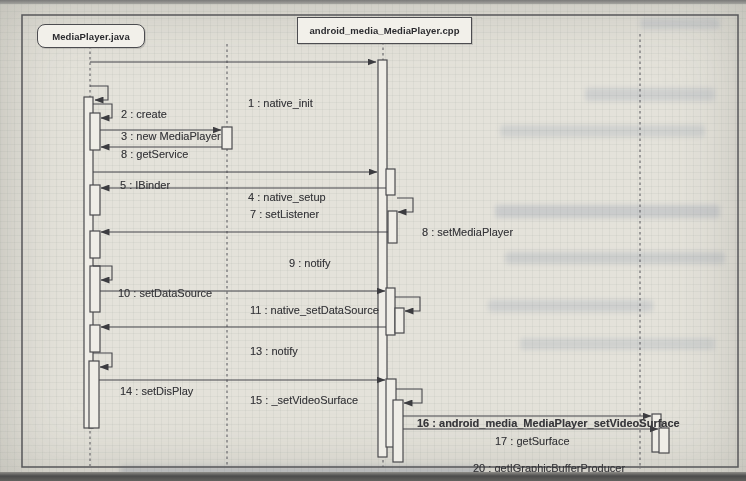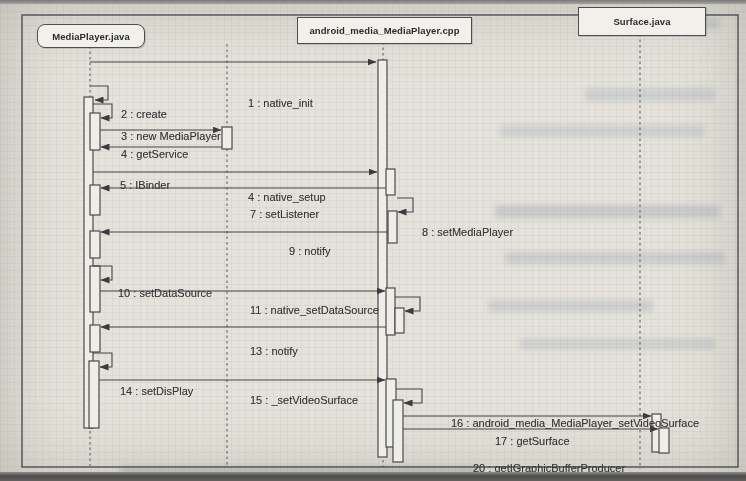--- a/index.html
+++ b/index.html
@@ -110,37 +110,34 @@
       <line x1="403" y1="429" x2="658" y2="429"></line>
     </g>
   </svg>
 
   <div class="participant" style="left:37px;top:24px;width:106px;height:22px;border-radius:8px;">
     <span>MediaPlayer.java</span>
   </div>
   <div class="participant" style="left:297px;top:17px;width:173px;height:25px;">
     <span>android_media_MediaPlayer.cpp</span>
   </div>
-  <div class="participant" style="left:578px;top:7px;width:126px;height:27px;">
-    <span>Surface.java</span>
-  </div>
 
   <div class="msg-label" style="left:248px;top:68px;">1 : native_init</div>
   <div class="msg-label" style="left:121px;top:79px;">2 : create</div>
   <div class="msg-label" style="left:121px;top:101px;">3 : new MediaPlayer</div>
-  <div class="msg-label" style="left:121px;top:119px;">4 : getService</div>
+  <div class="msg-label" style="left:121px;top:119px;">8 : getService</div>
   <div class="msg-label" style="left:120px;top:150px;">5 : IBinder</div>
   <div class="msg-label" style="left:248px;top:162px;">4 : native_setup</div>
   <div class="msg-label" style="left:250px;top:179px;">7 : setListener</div>
   <div class="msg-label" style="left:422px;top:197px;text-align:right;">8 : setMediaPlayer</div>
-  <div class="msg-label" style="left:252px;top:216px;padding-left:37px;">9 : notify</div>
+  <div class="msg-label" style="left:252px;top:228px;padding-left:37px;">9 : notify</div>
   <div class="msg-label" style="left:118px;top:258px;">10 : setDataSource</div>
   <div class="msg-label" style="left:250px;top:275px;">11 : native_setDataSource</div>
   <div class="msg-label" style="left:250px;top:316px;">13 : notify</div>
   <div class="msg-label" style="left:120px;top:356px;">14 : setDisPlay</div>
   <div class="msg-label" style="left:250px;top:365px;">15 : _setVideoSurface</div>
-  <div class="msg-label" style="left:451px;top:388px;">16 : android_media_MediaPlayer_setVideoSurface</div>
+  <div class="msg-label" style="left:417px;top:388px;font-weight:bold;">16 : android_media_MediaPlayer_setVideoSurface</div>
   <div class="msg-label" style="left:495px;top:406px;">17 : getSurface</div>
   <div class="msg-label" style="left:473px;top:433px;">20 : getIGraphicBufferProducer</div>
 
   <div id="edge-top"></div>
   <div id="edge-bottom"></div>
 </div>
 
 </body></html>

